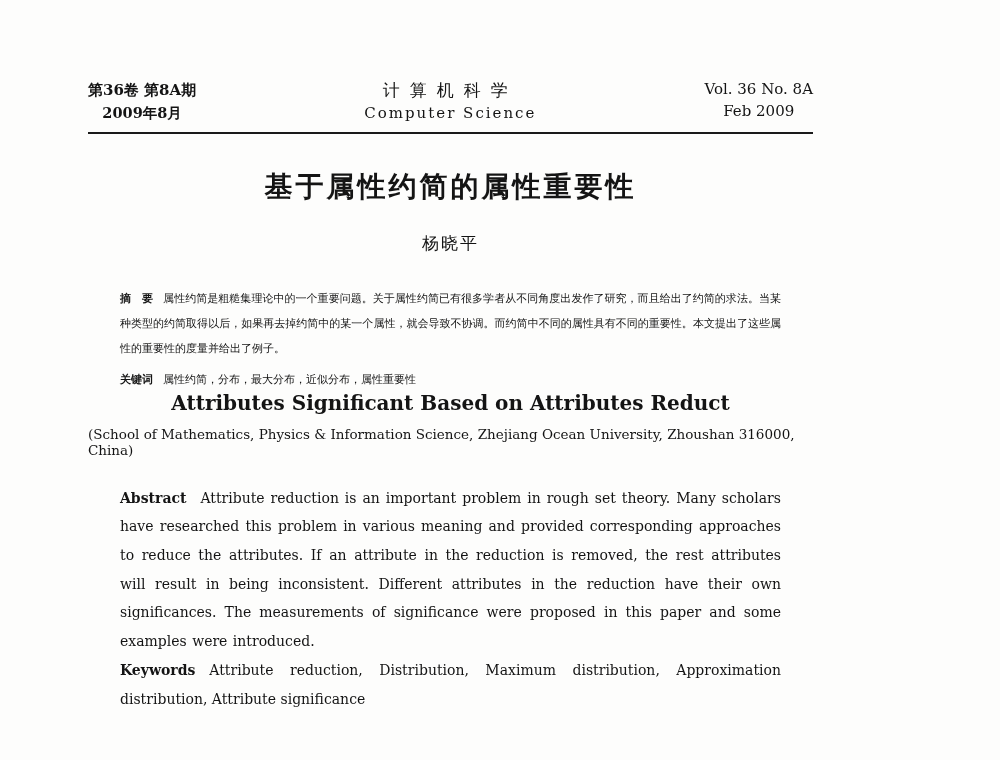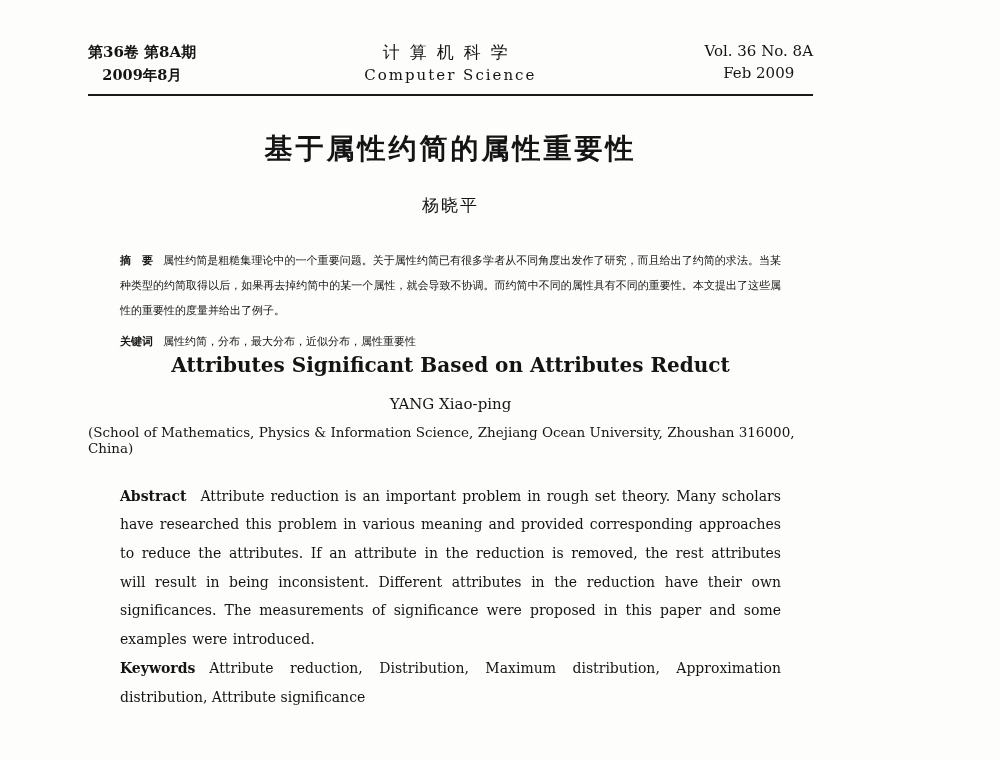--- a/index.html
+++ b/index.html
@@ -12,21 +12,21 @@
     background: #fdfdfc;
     color: #141414;
     font-family: "DejaVu Serif", "Liberation Serif", serif;
     -webkit-font-smoothing: antialiased;
   }
   .page {
     position: relative;
     width: 901px;
     height: 760px;
     box-sizing: border-box;
-    padding: 40px 88px 0 88px;
+    padding: 78px 88px 0 88px;
     overflow: hidden;
   }
   
   .journal-header {
     display: flex;
     justify-content: space-between;
     align-items: center;
   }
   .jh-col {
     text-align: center;
@@ -150,21 +150,20 @@
   <div class="author-cn">杨晓平</div>
 
   <div class="abstract-cn">
     <span class="lbl">摘　要</span><span>属性约简是粗糙集理论中的一个重要问题。关于属性约简已有很多学者从不同角度出发作了研究，而且给出了约简的求法。当某种类型的约简取得以后，如果再去掉约简中的某一个属性，就会导致不协调。而约简中不同的属性具有不同的重要性。本文提出了这些属性的重要性的度量并给出了例子。</span>
   </div>
   <div class="keywords-cn">
     <span class="lbl">关键词</span><span>属性约简，分布，最大分布，近似分布，属性重要性</span>
   </div>
 
   <div class="title-en">Attributes Significant Based on Attributes Reduct</div>
-  <div class="author-en">YANG Xiao-ping</div>
   <div class="affiliation-en">(School of Mathematics, Physics &amp; Information Science, Zhejiang Ocean University, Zhoushan 316000, China)</div>
 
   <div class="abstract-en">
     <span class="lbl">Abstract</span><span>Attribute reduction is an important problem in rough set theory. Many scholars have researched this problem in various meaning and provided corresponding approaches to reduce the attributes. If an attribute in the reduction is removed, the rest attributes will result in being inconsistent. Different attributes in the reduction have their own significances. The measurements of significance were proposed in this paper and some examples were introduced.</span>
   </div>
   <div class="keywords-en">
     <span class="lbl">Keywords</span><span>Attribute reduction, Distribution, Maximum distribution, Approximation distribution, Attribute significance</span>
   </div>
 
 </div>

